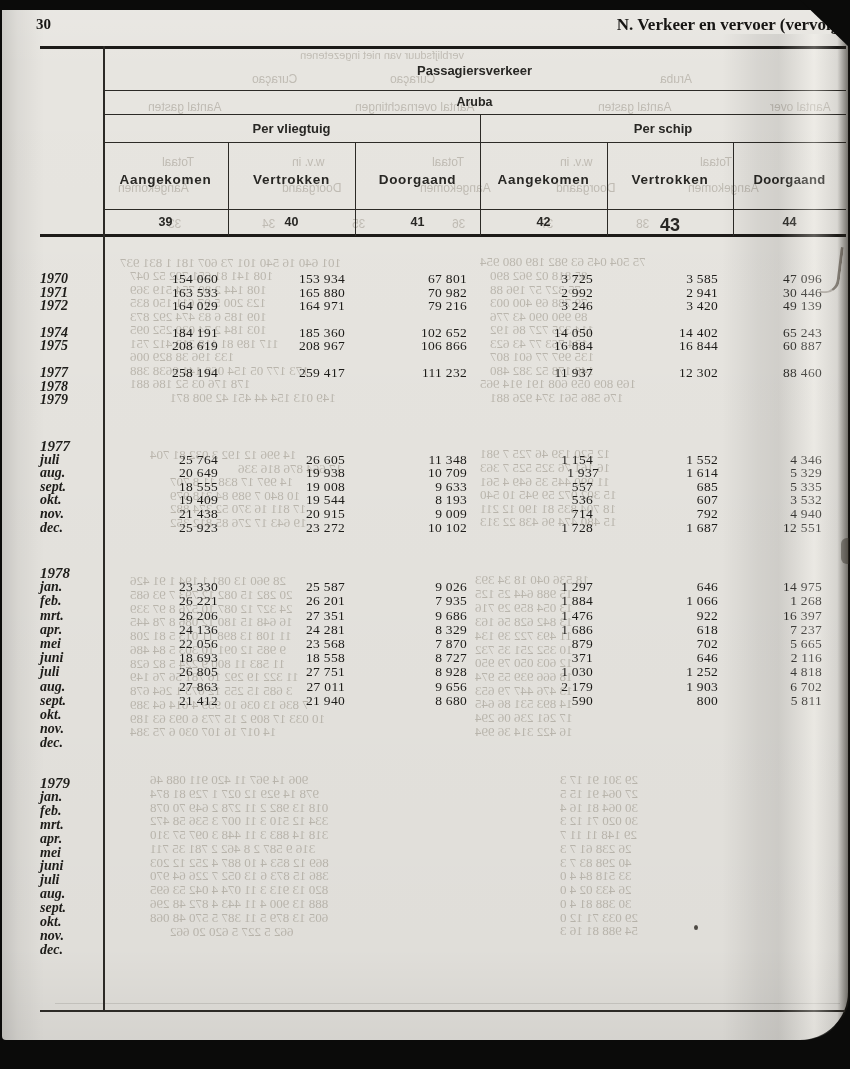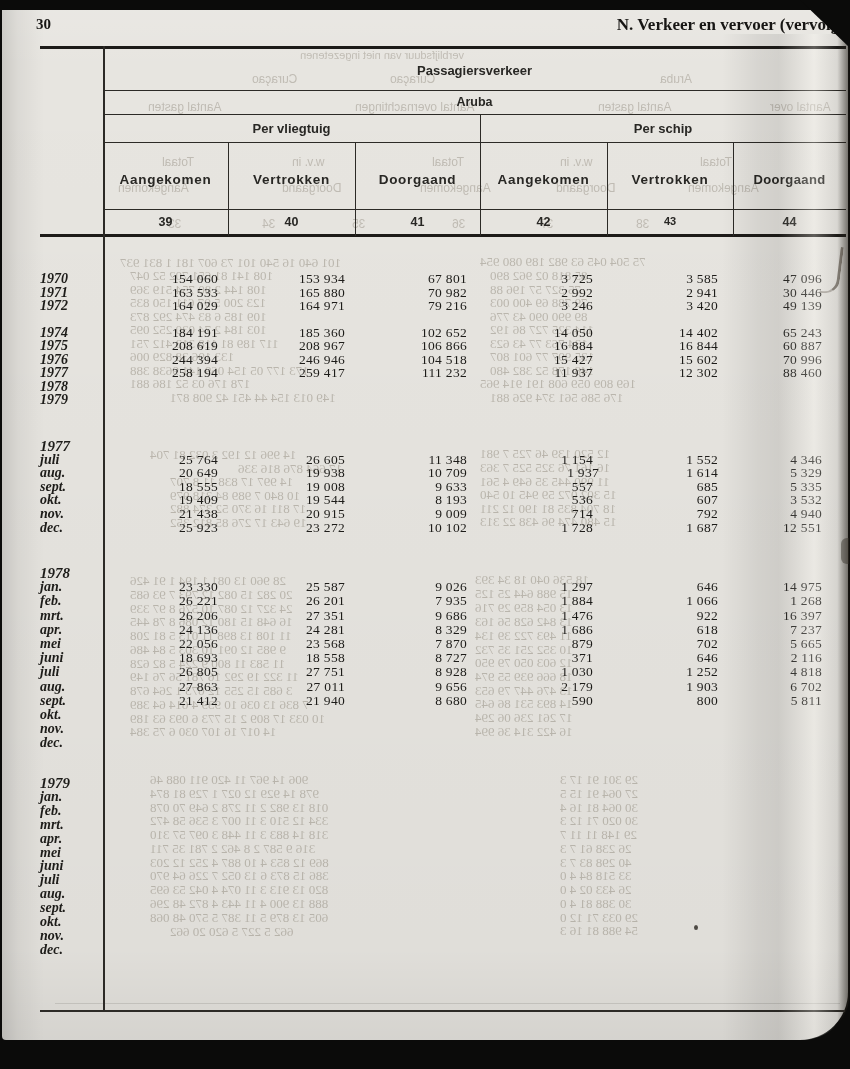--- a/index.html
+++ b/index.html
@@ -188,21 +188,21 @@
   <div class="hcell" style="left:228px;top:172px;width:127px;font-size:13.5px;letter-spacing:0.7px">Vertrokken</div>
   <div class="hcell" style="left:355px;top:172px;width:125px;font-size:13.5px;letter-spacing:0.7px">Doorgaand</div>
   <div class="hcell" style="left:480px;top:172px;width:127px;font-size:13.5px;letter-spacing:0.7px">Aangekomen</div>
   <div class="hcell" style="left:607px;top:172px;width:126px;font-size:13.5px;letter-spacing:0.7px">Vertrokken</div>
   <div class="hcell" style="left:733px;top:172px;width:113px;font-size:13px;letter-spacing:0.4px">Doorgaand</div>
 
   <div class="hcell" style="left:103px;top:215px;width:125px;font-size:12.5px">39</div>
   <div class="hcell" style="left:228px;top:215px;width:127px;font-size:12.5px">40</div>
   <div class="hcell" style="left:355px;top:215px;width:125px;font-size:12.5px">41</div>
   <div class="hcell" style="left:480px;top:215px;width:127px;font-size:12.5px">42</div>
-  <div class="hcell" style="left:607px;top:215px;width:126px;font-size:11px">43</div>
+  <div class="hcell" style="left:607px;top:215px;width:126px;font-size:18px">43</div>
   <div class="hcell" style="left:733px;top:215px;width:113px;font-size:12.5px">44</div>
 
   <div id="table-body">
       <div class="trow" style="top: 271.4px;">
         <span class="row-label">1970</span>
         <span class="val" style="right: 628px;">154 060</span>
         <span class="val" style="right: 501px;">153 934</span>
         <span class="val" style="right: 379px;">67 801</span>
         <span class="val" style="right: 253px;">3 725</span>
         <span class="val" style="right: 128px;">3 585</span>
@@ -237,29 +237,20 @@
       </div>
       <div class="trow" style="top: 338.4px;">
         <span class="row-label">1975</span>
         <span class="val" style="right: 628px;">208 619</span>
         <span class="val" style="right: 501px;">208 967</span>
         <span class="val" style="right: 379px;">106 866</span>
         <span class="val" style="right: 253px;">16 884</span>
         <span class="val" style="right: 128px;">16 844</span>
         <span class="val" style="right: 24px;">60 887</span>
       </div>
-      <div class="trow" style="top: 351.8px;">
-        <span class="row-label">1976</span>
-        <span class="val" style="right: 628px;">244 394</span>
-        <span class="val" style="right: 501px;">246 946</span>
-        <span class="val" style="right: 379px;">104 518</span>
-        <span class="val" style="right: 253px;">15 427</span>
-        <span class="val" style="right: 128px;">15 602</span>
-        <span class="val" style="right: 24px;">70 996</span>
-      </div>
       <div class="trow" style="top: 365.2px;">
         <span class="row-label">1977</span>
         <span class="val" style="right: 628px;">258 194</span>
         <span class="val" style="right: 501px;">259 417</span>
         <span class="val" style="right: 379px;">111 232</span>
         <span class="val" style="right: 253px;">11 937</span>
         <span class="val" style="right: 128px;">12 302</span>
         <span class="val" style="right: 24px;">88 460</span>
       </div>
       <div class="trow" style="top: 378.6px;">

